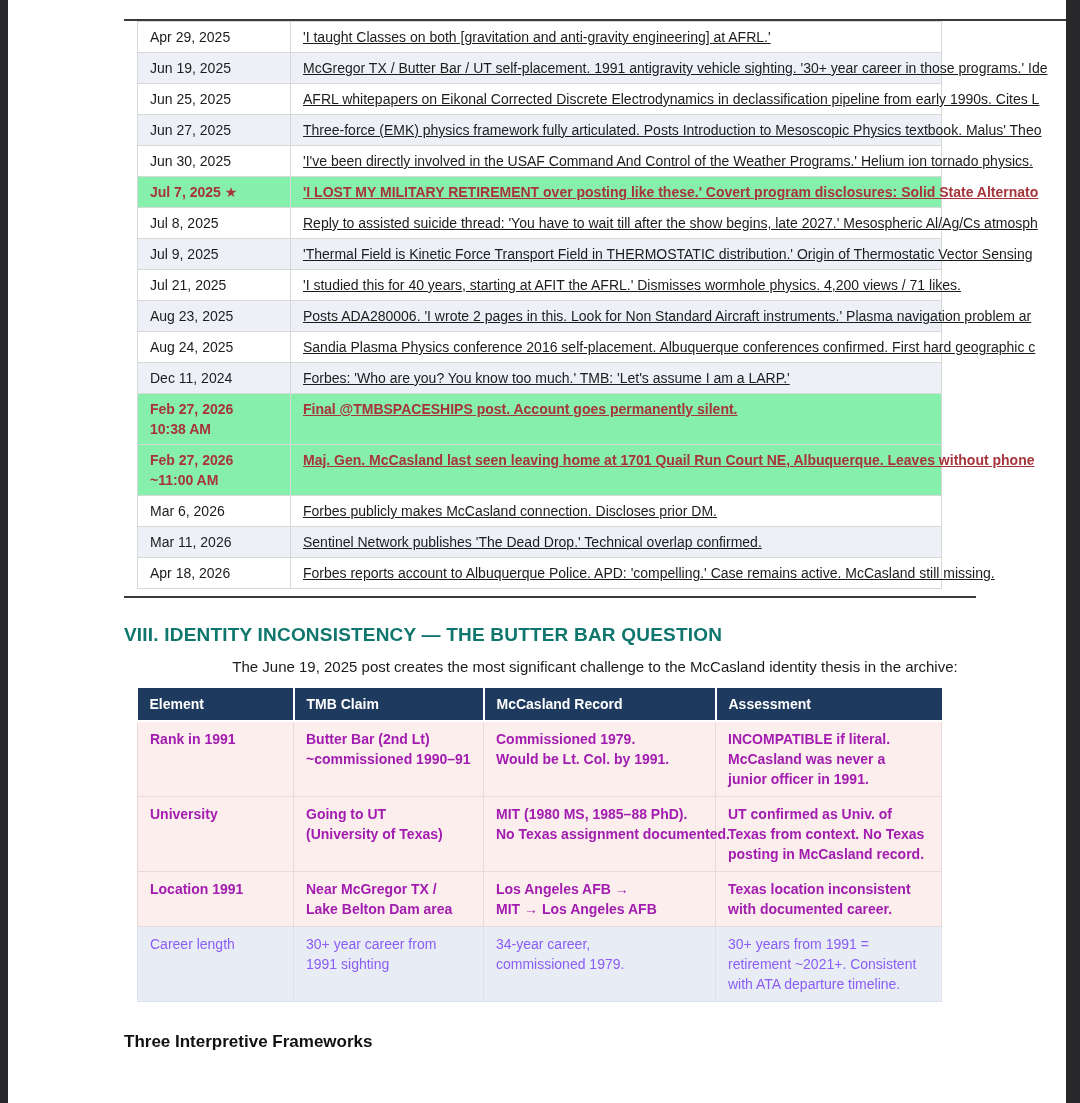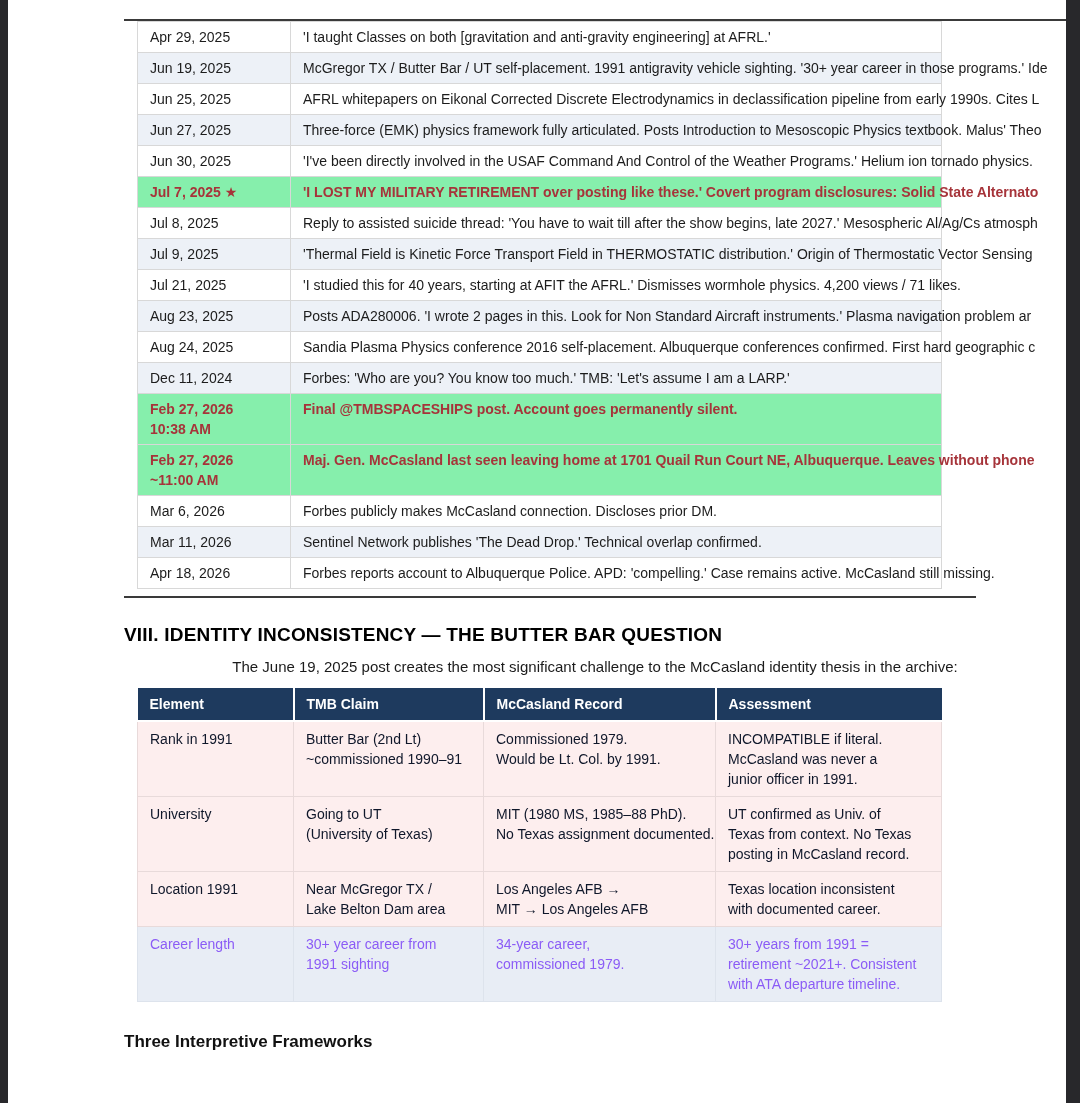--- a/index.html
+++ b/index.html
@@ -18,48 +18,48 @@
   .top-rule{position:absolute;left:116px;top:19px;width:942px;height:2px;background:#3a3a3a;}
 
   
   table.timeline{
     border-collapse:collapse;table-layout:fixed;width:804px;
     margin:21px 0 0 129px;font-size:14px;color:#1c1c1c;
   }
   table.timeline td{
     border:1px solid #d8d8d8;padding:5px 12px;vertical-align:top;line-height:20px;
   }
-  table.timeline td.event{white-space:nowrap;}
+  table.timeline td.event{white-space:nowrap;text-decoration:underline;}
   table.timeline tr:nth-child(even){background:#edf1f7;}
   table.timeline tr.alert{background:#86efac;}
   table.timeline tr.alert td{color:#a6343a;font-weight:bold;}
 
   .section-rule{width:852px;height:2px;background:#3a3a3a;margin:7px 0 0 116px;}
 
   h2.section-heading{
-    margin:26px 0 0 116px;font-size:19px;font-weight:bold;color:#000000;letter-spacing:.2px;
+    margin:26px 0 0 116px;font-size:19px;font-weight:bold;color:#0f766e;letter-spacing:.2px;
   }
   p.intro{margin:12px 0 0 116px;font-size:15px;color:#1b1b1b;text-align:center;}
 
   
   table.identity{
     border-collapse:collapse;table-layout:fixed;width:804px;
     margin:13px 0 18px 129px;font-size:14px;
   }
   table.identity th{
     background:#1e3a5e;color:#ffffff;text-align:left;font-weight:bold;
     padding:6px 12px;border-right:2px solid #ffffff;border-bottom:2px solid #ffffff;
     font-size:14px;line-height:20px;
   }
   table.identity th:last-child{border-right:none;}
   table.identity td{
     vertical-align:top;padding:7px 12px;line-height:20px;border:1px solid #e8dada;
   }
   table.identity tr.pink{background:#fdeeee;}
-  table.identity tr.pink td{color:#0f172a;font-weight:normal;}
+  table.identity tr.pink td{color:#a21caf;font-weight:bold;}
   table.identity tr.neutral{background:#e8edf5;}
   table.identity tr.neutral td{color:#8b5cf6;font-weight:normal;border-color:#dde3ec;}
   .preline{white-space:pre-line;}
   .overflow-line{white-space:nowrap;}
 
   h3.footer-heading{margin:30px 16px 0 116px;font-size:17px;font-weight:bold;color:#111111;}
 </style>
 </head>
 <body>
 

